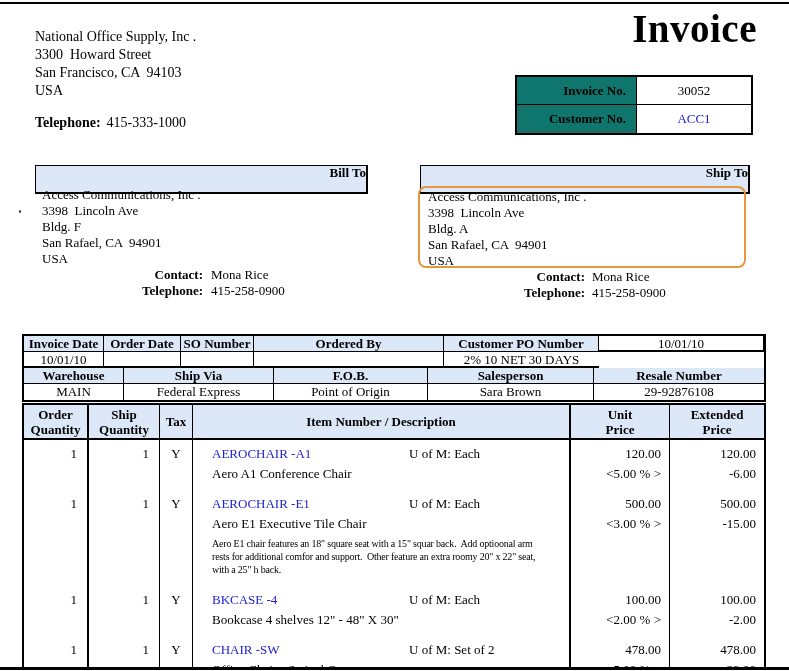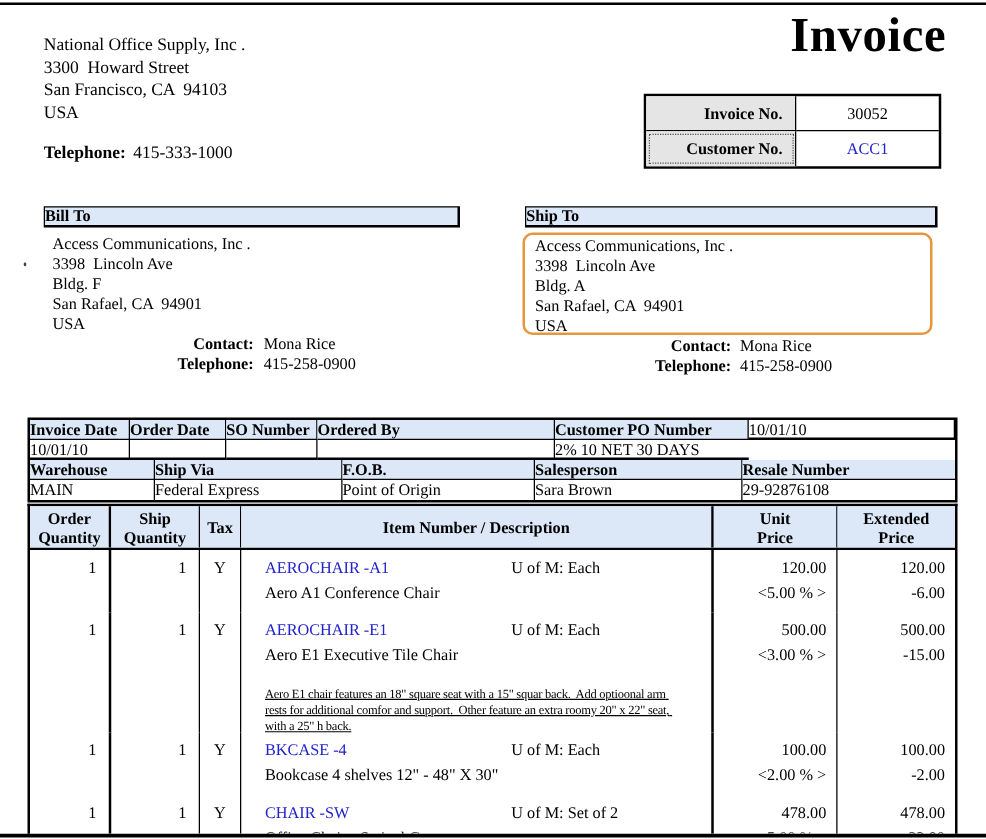--- a/index.html
+++ b/index.html
@@ -14,51 +14,51 @@
   .addr-line{white-space:pre;}
   .phone-row{margin-top:14px;}
   .phone-row .b{margin-right:6px;}
 
   
   .title{position:absolute;top:6px;right:32px;font-size:39px;font-weight:bold;letter-spacing:.5px;}
 
   
   .invbox{position:absolute;left:515px;top:75px;width:238px;height:60px;border:2px solid #000;
           display:grid;grid-template-columns:120px 114px;grid-template-rows:1fr 1fr;box-sizing:border-box;}
-  .invbox .lbl{background:#e5e5e5;font-weight:bold;text-align:right;padding-right:10px;
+  .invbox .lbl{background:#0f766e;font-weight:bold;text-align:right;padding-right:10px;
                display:flex;align-items:center;justify-content:flex-end;border-right:1px solid #000;box-sizing:border-box;}
   .invbox .val{display:flex;align-items:center;justify-content:center;box-sizing:border-box;}
   .invbox .r0{border-bottom:1px solid #000;}
   .invbox .focus{outline:1px dotted #555;outline-offset:-3px;}
 
   .stray-dot{position:absolute;left:19px;top:210px;width:2px;height:3px;background:#444;border-radius:1px;}
 
   
-  .secbar{position:absolute;height:17px;background:#dce8f8;border:1px solid #000;border-right-width:2px;
-          border-bottom-width:2px;box-sizing:border-box;text-align:left;font-weight:bold;line-height:14px;}
+  .secbar{position:absolute;height:29px;background:#dce8f8;border:1px solid #000;border-right-width:2px;
+          border-bottom-width:2px;box-sizing:border-box;text-align:right;font-weight:bold;line-height:14px;}
   .billbar{left:35px;top:165px;width:333px;}
   .shipbar{left:420px;top:165px;width:330px;}
 
   .addrblock{position:absolute;line-height:16px;}
   .billblock{left:42px;top:187px;}
   .shipblock{left:428px;top:189px;}
   .shipbox{position:absolute;left:418px;top:186px;width:328px;height:82px;border:2px solid #e8963e;
            border-radius:8px;box-sizing:border-box;}
   .contact-row{display:flex;line-height:16px;}
   .bill-contacts{position:absolute;left:35px;top:267px;}
   .ship-contacts{position:absolute;left:420px;top:269px;}
   .bill-contacts .cl{width:168px;text-align:right;font-weight:bold;margin-right:8px;}
   .ship-contacts .cl{width:165px;text-align:right;font-weight:bold;margin-right:7px;}
 
   
   .details{position:absolute;left:22px;top:334px;width:744px;border:2px solid #000;box-sizing:border-box;}
   .dgrid{display:grid;}
   .dgridA{grid-template-columns:80px 77px 73px 190px 155px 165px;}
   .dgridB{grid-template-columns:100px 150px 154px 166px 170px;border-radius:10px;}
-  .dcell{height:16px;box-sizing:border-box;line-height:15px;border-right:1px solid #000;overflow:hidden;}
+  .dcell{height:16px;box-sizing:border-box;text-align:center;line-height:15px;border-right:1px solid #000;overflow:hidden;}
   .dcell.last{border-right:none;}
   .dhead{background:#dce8f8;font-weight:bold;border-bottom:1px solid #000;}
   .dvalA{border-bottom:2px solid #000;}
   .dheadB{border-bottom:1px solid #000;}
 
   
   .items{position:absolute;left:22px;top:403px;width:744px;height:264px;border:2px solid #000;border-bottom:none;box-sizing:border-box;}
   .igrid{display:grid;grid-template-columns:65px 71px 33px 378px 99px 94px;}
   .ihead{height:33px;border-bottom:2px solid #000;}
   .ihead .hcell{background:#dce8f8;font-weight:bold;text-align:center;line-height:15px;
@@ -68,21 +68,21 @@
   .ihead .hcell.last{border-right:none;}
   .ibody{height:227px;grid-template-rows:50px 96px 50px 1fr;overflow:hidden;}
   .icell{border-right:1px solid #000;box-sizing:border-box;line-height:20px;overflow:hidden;}
   .icell.thick{border-right-width:2px;}
   .icell.last{border-right:none;}
   .qty{text-align:right;padding:4px 10px 0 0;}
   .tax{text-align:center;padding-top:4px;}
   .idesc{padding:4px 8px 0 19px;}
   .iline1{display:flex;}
   .item-no{min-width:197px;}
-  .longdesc{font-size:10px;line-height:13px;width:332px;margin-top:15px;white-space:pre-wrap;letter-spacing:-0.2px;text-decoration:underline;}
+  .longdesc{font-size:10px;line-height:13px;width:332px;margin-top:3px;white-space:pre-wrap;letter-spacing:-0.2px;}
   .price{text-align:right;padding:4px 8px 0 0;}
 </style>
 </head>
 <body>
 
 <div class="page">
   <div class="hline" style="left:0;top:2px;width:789px;height:2px;"></div>
 
   <div class="company">
     <div class="addr-line">National Office Supply, Inc .</div>

